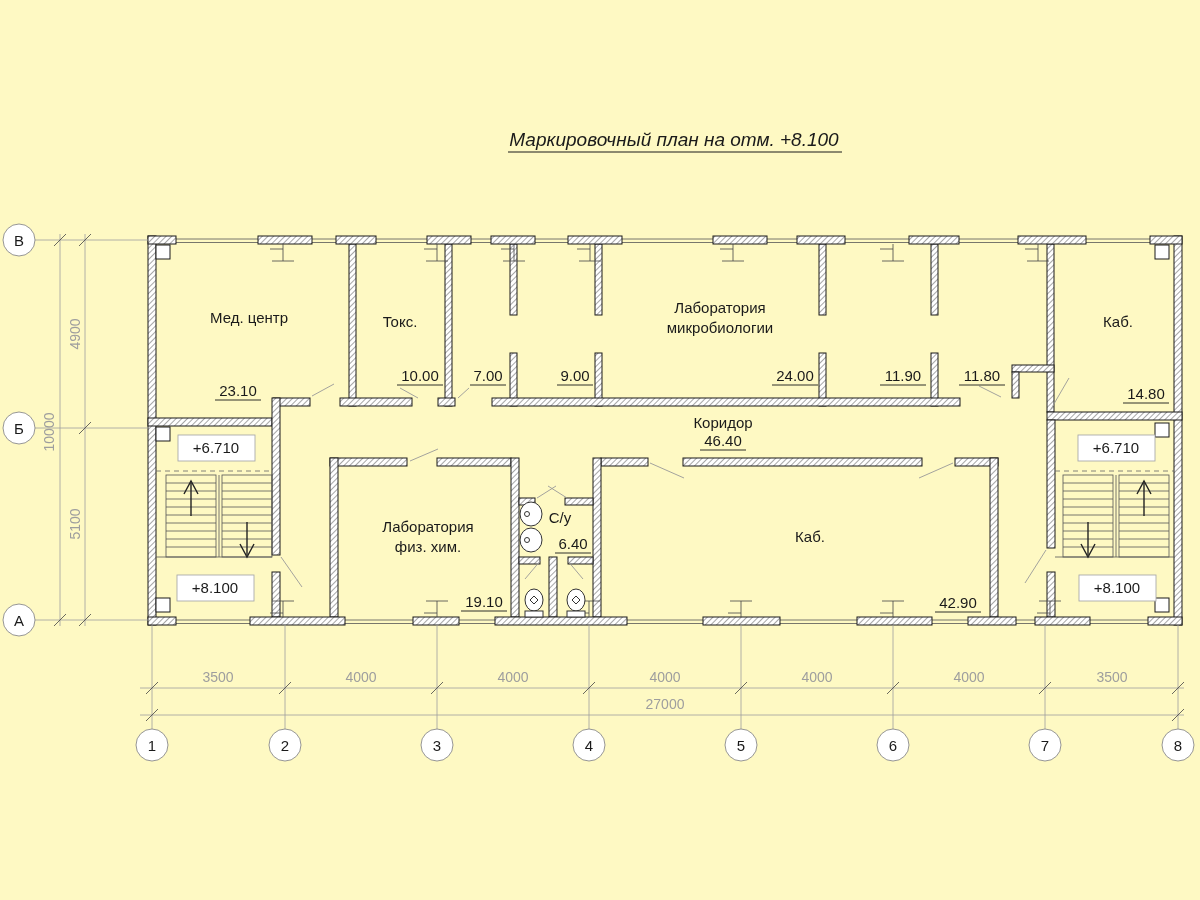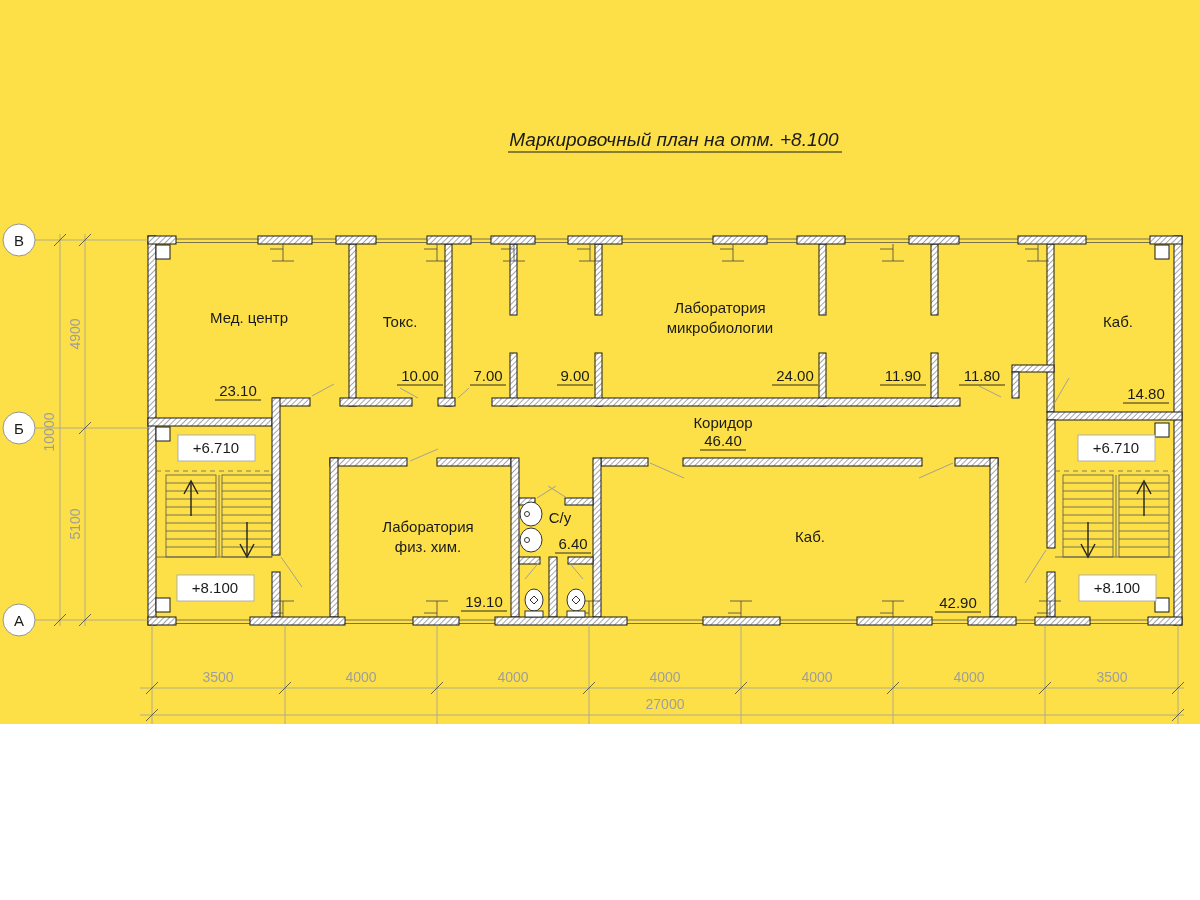--- a/index.html
+++ b/index.html
@@ -1,16 +1,16 @@
 <!DOCTYPE html>
 <html><head>
 <meta charset="utf-8">
 <style>
   html,body{margin:0;padding:0;background:#ffffff;}
-  #stage{position:relative;width:1200px;height:724px;background:#fde047;overflow:hidden;}
+  #stage{position:relative;width:1200px;height:900px;background:#fef9c3;overflow:hidden;}
   svg text{font-family:"Liberation Sans","DejaVu Sans",sans-serif;text-anchor:middle;}
   .title-text{font-size:19px;font-style:italic;fill:#1a1a1a;}
   .room-label{font-size:15px;fill:#1a1a1a;}
   .area-val{font-size:15px;fill:#1a1a1a;}
   .dim-val{font-size:14px;fill:#9e9e9e;}
   .axis-val{font-size:15px;fill:#1a1a1a;}
   .elev-val{font-size:15px;fill:#1a1a1a;}
   .wall{fill:url(#wh);stroke:#1a1a1a;stroke-width:1;}
   .pil{fill:#ffffff;stroke:#1a1a1a;stroke-width:1;}
   .win{stroke:#555555;stroke-width:0.8;}

